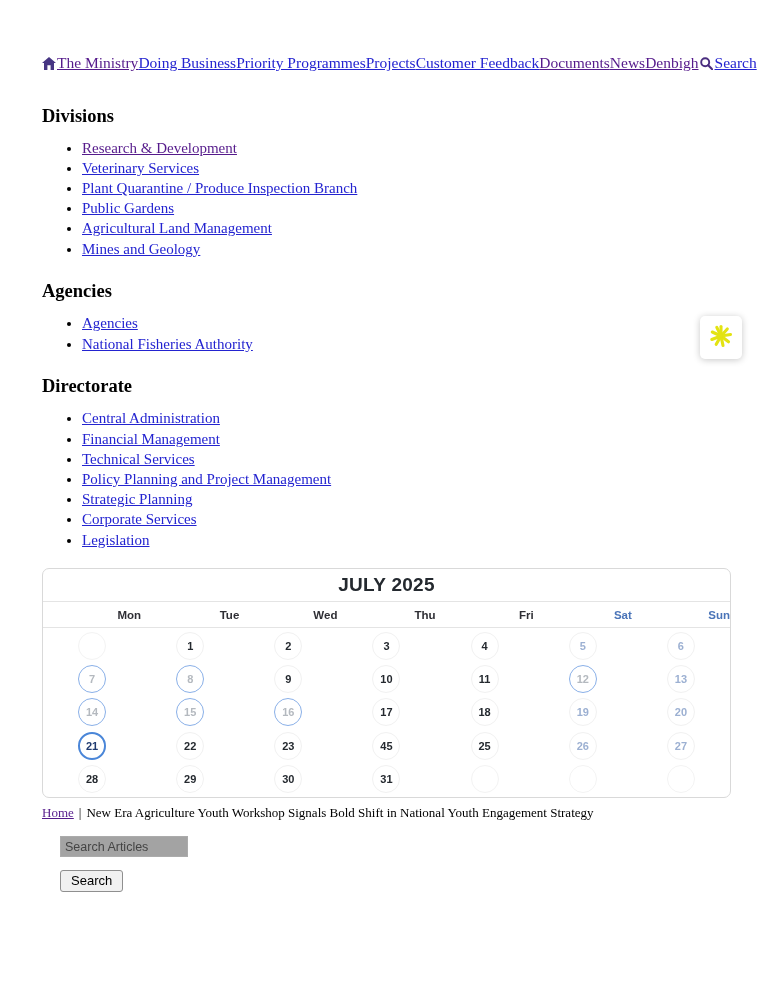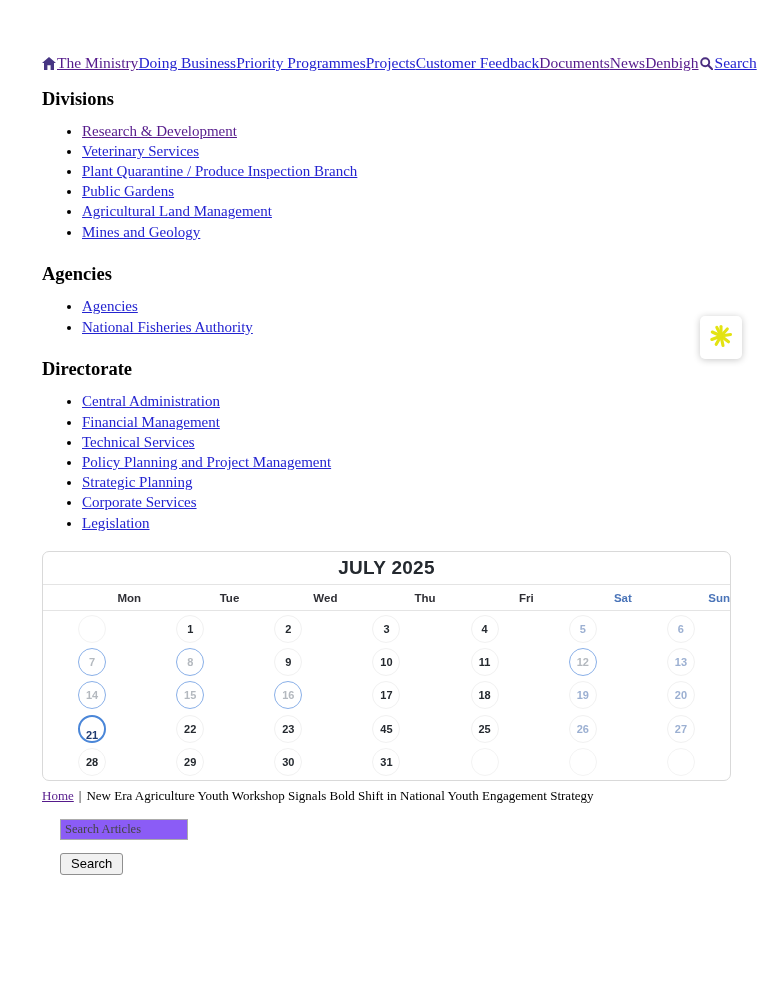--- a/index.html
+++ b/index.html
@@ -11,21 +11,21 @@
   .topnav{padding-top:42px;font-size:15.5px;line-height:1.2;white-space:nowrap;}
   .topnav a{text-decoration:underline;}
   a.navlink,a.lnk{color:#2323d0;}
   a.navlink.visited,a.lnk.visited{color:#551a8b;}
   .homeicon{display:inline-block;vertical-align:-2px;margin-right:1px;}
   .searchwrap{display:inline-block;}
   .magicon{display:inline-block;vertical-align:-2px;margin:0 2px 0 1px;}
 
   
   .section-title{font-size:18.5px;font-weight:bold;margin:24px 0 13px 0;}
-  #sections .section-title:first-child{margin-top:14px;}
+  #sections .section-title:first-child{margin-top:31px;}
   ul.link-list{margin:13px 0 20px 0;padding-left:40px;font-size:15px;}
   ul.link-list li{line-height:1.115;margin:0 0 3.5px 0;}
   ul.link-list a{text-decoration:underline;}
   .gap-after{margin-bottom:26px;}
 
   
   .calendar{margin-top:14px;width:687px;border:1px solid #d9d9d9;border-radius:7px;
             background:#fff;font-family:"Liberation Sans","DejaVu Sans",sans-serif;overflow:hidden;}
   .cal-title{height:32px;display:flex;align-items:center;justify-content:center;
              font-size:19px;font-weight:700;color:#24292f;letter-spacing:.3px;
@@ -34,32 +34,32 @@
   .cal-h{flex:1;text-align:right;font-size:11.5px;font-weight:700;color:#2f2f35;}
   .cal-h.wknd{color:#4a74b8;font-weight:600;}
   .cal-grid{padding:1px 0 2px 0;}
   .cal-row{display:flex;height:33.2px;align-items:center;}
   .cal-cell{flex:1;display:flex;justify-content:center;}
   .day{width:28px;height:28px;border-radius:50%;border:1px solid #f1f1f1;background:#fff;
        display:flex;align-items:center;justify-content:center;
        font-size:11px;font-weight:700;color:#24292f;box-sizing:border-box;}
   .day.weekend{color:#9cb0d2;}
   .day.event{border:1.5px solid #8ab0e8;color:#b4b9bf;}
-  .day.today{border:2px solid #4a86d8;color:#1f3a70;align-items:flex-end;}
+  .day.today{border:2px solid #4a86d8;color:#1f3a70;}
   .day.empty{border-color:#f3f3f3;}
 
   
   .breadcrumb{margin-top:7px;font-size:13px;}
   .breadcrumb a{color:#551a8b;text-decoration:underline;}
   .breadcrumb .sep{margin:0 5px;color:#000;}
 
   
   .article-search{margin:15px 0 0 18px;}
   .article-search input{width:118px;height:15px;padding:2px 4px;border:1px solid #ababab;
-      font-family:Liberation Serif, serif;font-size:12.5px;color:#222;background:#8b5cf6;}
+      font-family:Liberation Sans, sans-serif;font-size:12.5px;color:#222;background:#a3a3a3;}
   .article-search input::placeholder{color:#444;opacity:1;}
   .search-btn{margin:13px 0 0 18px;display:inline-block;
       font-family:"Liberation Sans",sans-serif;font-size:13px;color:#000;
       background:#f1f1f1;border:1px solid #8f8f8f;border-radius:3px;padding:2px 10px 3px 10px;}
 
   
   .a11y-widget{position:absolute;top:316px;right:31px;width:42px;height:43px;background:#fff;
       border-radius:5px;box-shadow:0 1px 7px rgba(0,0,0,.22);display:flex;
       align-items:center;justify-content:center;border:0;}
 </style>

